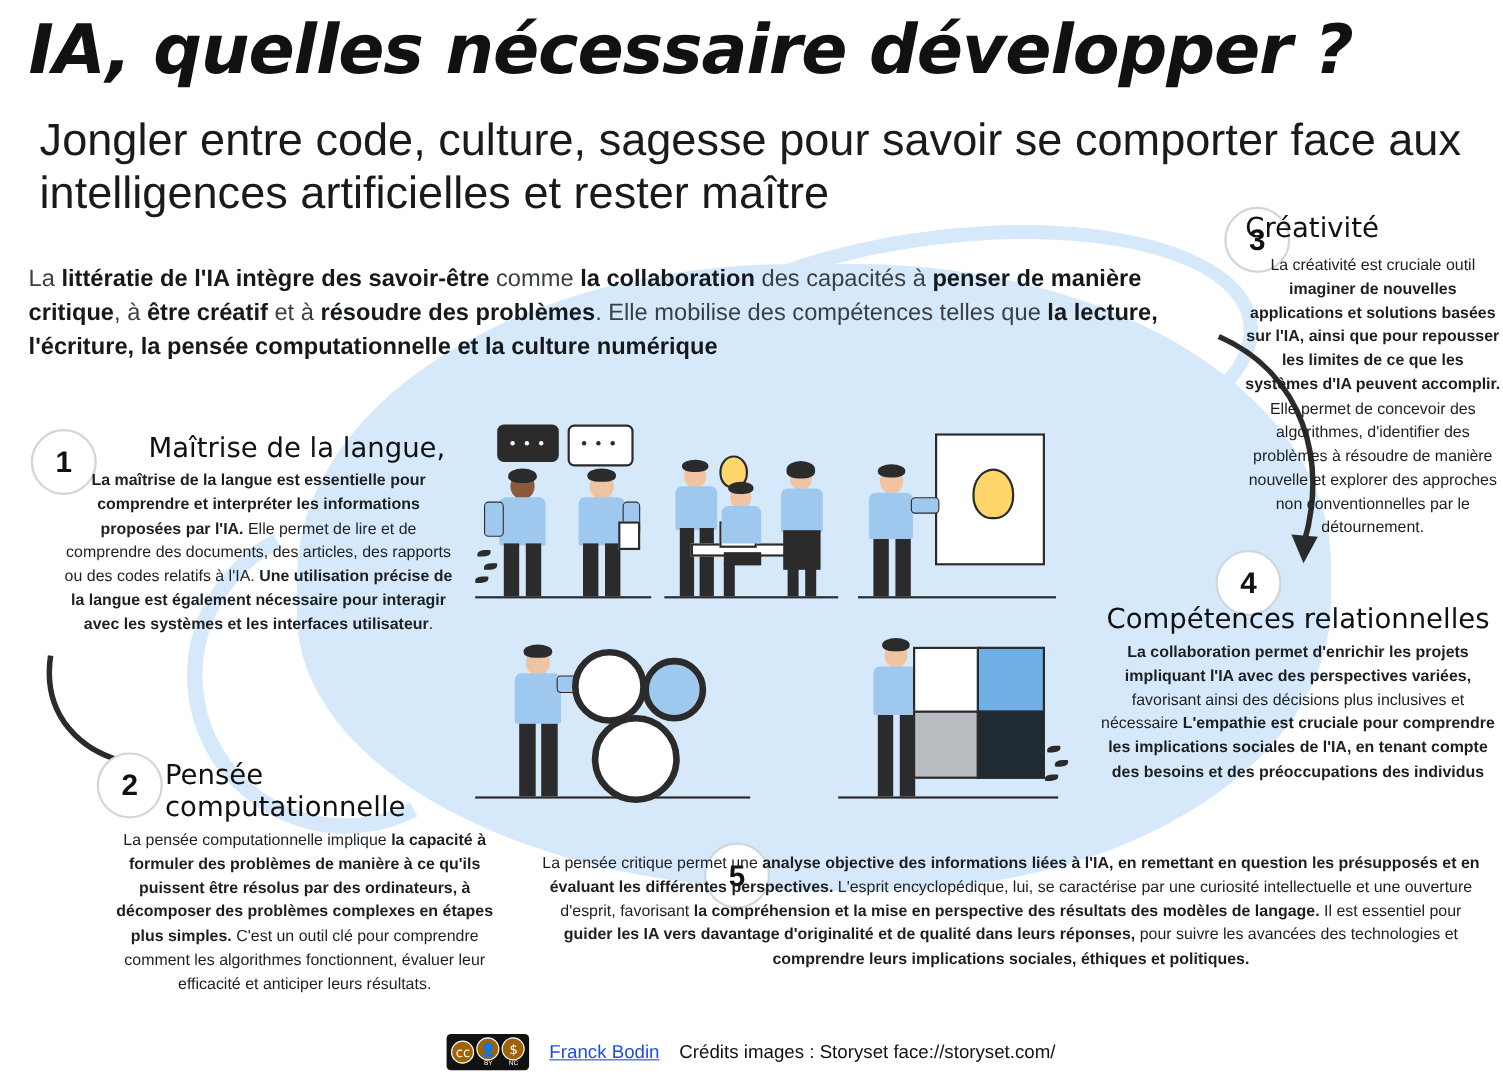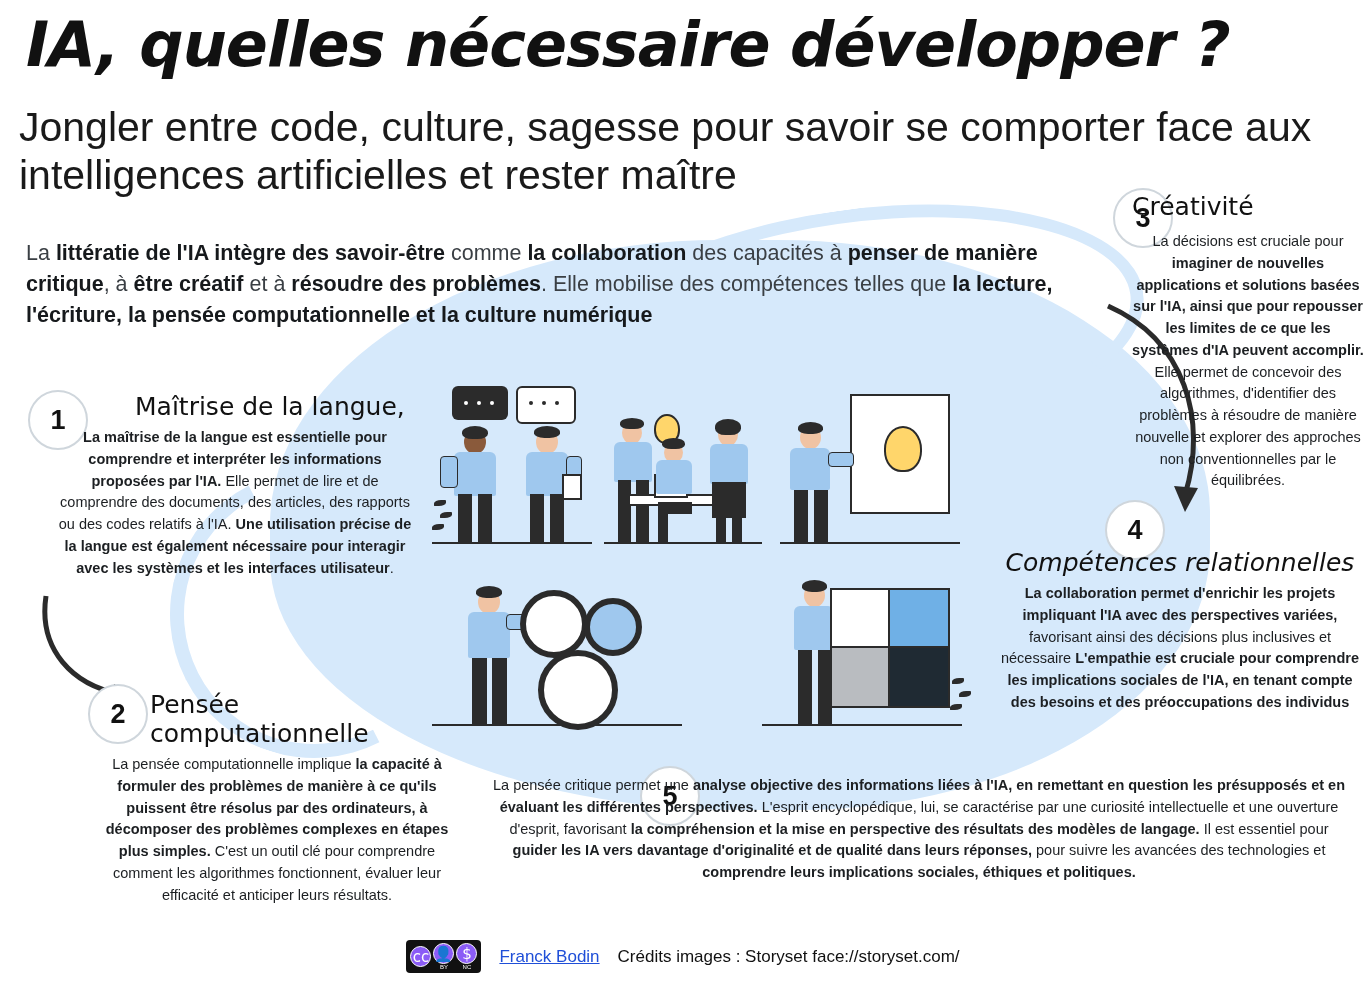--- a/index.html
+++ b/index.html
@@ -44,21 +44,21 @@
   .title{
     position:absolute;left:26px;top:14px;width:1310px;
     font-family:"DejaVu Sans", sans-serif;
     font-weight:bold;font-style:italic;
     font-size:62px;line-height:1.0;
     letter-spacing:-1px;
     color:#111;
     z-index:5;
   }
   .subtitle{
-    position:absolute;left:19px;top:104px;width:1320px;
+    position:absolute;left:36px;top:104px;width:1320px;
     font-size:41px;line-height:1.16;
     color:#1a1a1a;
     z-index:5;
   }
   .intro{
     position:absolute;left:26px;top:238px;width:1100px;
     font-size:21.5px;line-height:1.45;
     color:#3a3f44;
     z-index:5;
   }
@@ -98,21 +98,21 @@
   #block-2 h3{text-align:left;margin-left:58px;font-size:25px;}
   #badge-2{left:88px;top:684px;}
 
   
   #block-3{left:1132px;top:192px;width:232px;text-align:center;}
   #block-3 h3{text-align:left;font-size:25px;margin-bottom:10px;}
   #badge-3{left:1113px;top:188px;}
 
   
   #block-4{left:1000px;top:548px;width:360px;text-align:center;}
-  #block-4 h3{text-align:center;font-size:25px;font-style:italic;}
+  #block-4 h3{text-align:center;font-size:25px;}
   #badge-4{left:1105px;top:500px;}
 
   
   #block-5{left:488px;top:775px;width:862px;text-align:center;}
   #block-5 h3{text-align:center;font-size:25px;margin-left:150px;}
   #badge-5{left:640px;top:766px;}
 
   
   .illus{
     position:absolute;left:432px;top:382px;width:545px;height:368px;
@@ -150,22 +150,22 @@
     display:flex;align-items:center;justify-content:center;gap:18px;
     z-index:7;
     font-size:17px;color:#111;
   }
   .cc-badge{
     display:flex;align-items:center;gap:2px;
     background:#111;border-radius:4px;padding:3px 4px;
   }
   .cc-circle{
     width:19px;height:19px;border-radius:50%;
-    background:#8b5cf6;border:1.6px solid #fff;color:#fff;
-    font-size:15px;display:flex;align-items:center;justify-content:center;
+    background:#a16207;border:1.6px solid #fff;color:#fff;
+    font-size:12px;display:flex;align-items:center;justify-content:center;
     font-family:"DejaVu Sans", sans-serif;
   }
   .cc-caption{font-size:6px;color:#fff;}
   .author{
     color:#1f4fd8;text-decoration:underline;font-size:17px;cursor:pointer;
   }
 
   
   .arrow{position:absolute;z-index:5;}
 </style>
@@ -311,21 +311,21 @@
     <p><b>La maîtrise de la langue est essentielle pour comprendre et interpréter les informations proposées par l'IA.</b><span> Elle permet de lire et de comprendre des documents, des articles, des rapports ou des codes relatifs à l'IA. </span><b>Une utilisation précise de la langue est également nécessaire pour interagir avec les systèmes et les interfaces utilisateur</b><span>.</span></p>
   </div>
 
   <div class="block" id="block-2">
     <h3>Pensée computationnelle</h3>
     <p><span>La pensée computationnelle implique </span><b>la capacité à formuler des problèmes de manière à ce qu'ils puissent être résolus par des ordinateurs,  à décomposer des problèmes complexes en étapes plus simples.</b><span> C'est un outil clé pour comprendre comment les algorithmes fonctionnent, évaluer leur efficacité et anticiper leurs résultats.</span></p>
   </div>
 
   <div class="block" id="block-3">
     <h3>Créativité</h3>
-    <p><span>La décisions est cruciale pour </span><b>imaginer de nouvelles applications et solutions basées sur l'IA, ainsi que pour repousser les limites de ce que les systèmes d'IA peuvent accomplir.</b><span> Elle permet de concevoir des algorithmes, d'identifier des problèmes à résoudre de manière nouvelle et explorer des approches non conventionnelles par le équilibrées.</span></p>
+    <p><span>La créativité est cruciale outil </span><b>imaginer de nouvelles applications et solutions basées sur l'IA, ainsi que pour repousser les limites de ce que les systèmes d'IA peuvent accomplir.</b><span> Elle permet de concevoir des algorithmes, d'identifier des problèmes à résoudre de manière nouvelle et explorer des approches non conventionnelles par le détournement.</span></p>
   </div>
 
   <div class="block" id="block-4">
     <h3>Compétences relationnelles</h3>
     <p><b>La collaboration permet d'enrichir les projets impliquant l'IA avec des perspectives variées,</b><span> favorisant ainsi des décisions plus inclusives et nécessaire </span><b>L'empathie est cruciale pour comprendre les implications sociales de l'IA, en tenant compte des besoins et des préoccupations des individus</b></p>
   </div>
 
   <div class="block" id="block-5">
     <p><span>La pensée critique permet une </span><b>analyse objective des informations liées à l'IA, en remettant en question les présupposés et en évaluant les différentes perspectives.</b><span> L'esprit encyclopédique, lui, se caractérise par une curiosité intellectuelle et une ouverture d'esprit, favorisant </span><b>la compréhension et la mise en perspective des résultats des modèles de langage.</b><span> Il est essentiel pour </span><b>guider les IA vers davantage d'originalité et de qualité dans leurs réponses,</b><span> pour suivre les avancées des technologies et </span><b>comprendre leurs implications sociales, éthiques et politiques.</b></p>
   </div>

